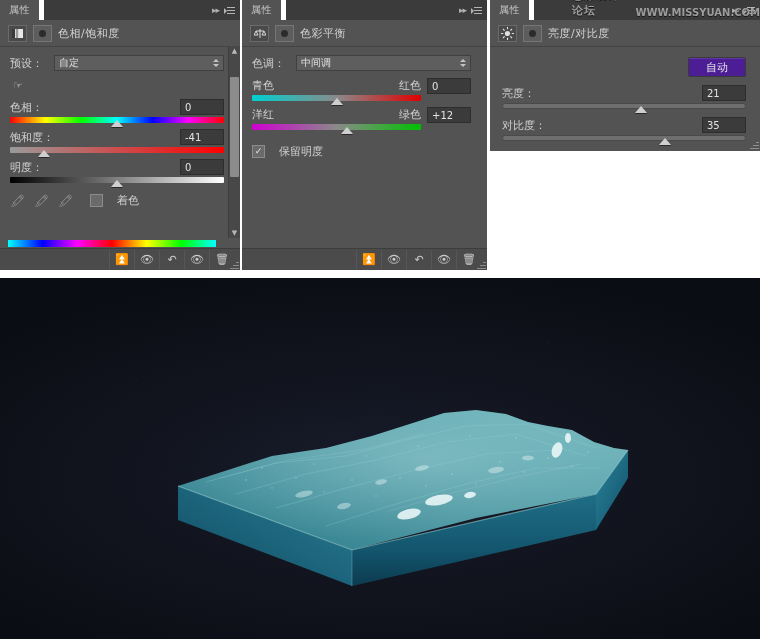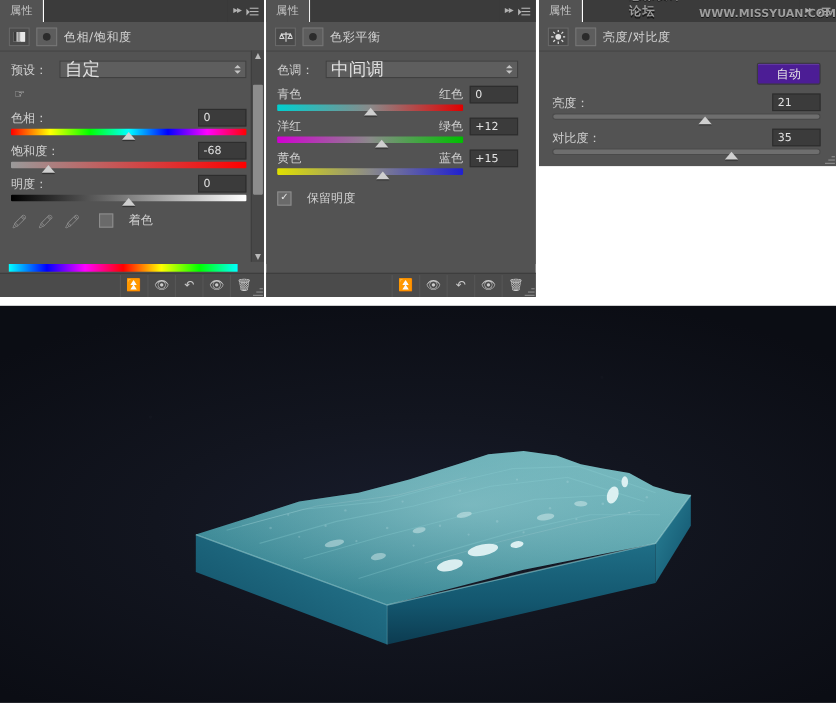--- a/index.html
+++ b/index.html
@@ -11,21 +11,21 @@
     position:relative;
   }
   .panels-row{position:absolute;left:0;top:0;width:760px;height:270px;background:#ffffff;}
 
   
   .panel{position:absolute;top:0;background:#535353;box-sizing:border-box;}
   .panel-tabbar{height:20px;background:#3b3b3b;display:flex;align-items:stretch;position:relative;}
   .panel-tab{
     background:#535353;color:#c8c8c8;font-size:10px;
     padding:0 9px;display:flex;align-items:center;
-    border-right:1px solid #ffffff;white-space:nowrap;letter-spacing:.5px;
+    border-right:5px solid #ffffff;white-space:nowrap;letter-spacing:.5px;
   }
   .tabbar-spacer{flex:1;background:#3b3b3b;}
   .tabbar-ctrls{display:flex;align-items:center;gap:5px;padding:0 5px;background:#3b3b3b;}
   .chev{color:#b0b0b0;font-size:9px;line-height:1;letter-spacing:-1px;}
   .burger{width:11px;height:9px;position:relative;}
   .burger i{position:absolute;left:3px;right:0;height:1px;background:#b4b4b4;}
   .burger i:nth-child(1){top:1px;}
   .burger i:nth-child(2){top:4px;}
   .burger i:nth-child(3){top:7px;}
   .burger:before{content:"";position:absolute;left:0;top:2px;border-left:3px solid #b4b4b4;border-top:3px solid transparent;border-bottom:3px solid transparent;}
@@ -35,21 +35,21 @@
   .mask-icon{width:17px;height:15px;background:#5d5d5d;border:1px solid #767676;display:flex;align-items:center;justify-content:center;}
   .mask-icon span{width:7px;height:7px;border-radius:50%;background:#2b2b2b;}
   .panel-title-text{color:#d2d2d2;font-size:11px;letter-spacing:.5px;}
 
   .panel-body{background:#535353;padding:8px 10px 0 10px;position:relative;}
 
   .row{display:flex;align-items:center;margin-bottom:7px;}
   .lbl{color:#d0d0d0;font-size:11px;white-space:nowrap;}
   .select{
     flex:1;height:16px;background:#5e5e5e;border:1px solid #404040;
-    color:#e0e0e0;font-size:16px;display:flex;align-items:center;
+    color:#e0e0e0;font-size:10px;display:flex;align-items:center;
     padding:0 4px;position:relative;box-sizing:border-box;
   }
   .select .spin{position:absolute;right:4px;top:50%;transform:translateY(-50%);display:flex;flex-direction:column;gap:2px;}
   .select .spin b{display:block;width:0;height:0;border-left:3px solid transparent;border-right:3px solid transparent;}
   .select .spin b:first-child{border-bottom:3px solid #c4c4c4;}
   .select .spin b:last-child{border-top:3px solid #c4c4c4;}
 
   .valbox{
     width:44px;height:16px;background:#3b3b3b;border:1px solid #2d2d2d;
     color:#e2e2e2;font-size:10px;display:flex;align-items:center;
@@ -185,21 +185,21 @@
       <div class="row" style="margin-bottom:1px">
         <span class="lbl" style="flex:1">色相：</span>
         <span class="valbox">0</span>
       </div>
       <div class="track" style="background:linear-gradient(90deg,#ff0000,#ffff00,#00ff00,#00ffff,#0000ff,#ff00ff,#ff0000)">
         <span class="thumb" style="left:50%"></span>
       </div>
 
       <div class="row" style="margin-bottom:1px">
         <span class="lbl" style="flex:1">饱和度：</span>
-        <span class="valbox">-68</span>
+        <span class="valbox">-41</span>
       </div>
       <div class="track" style="background:linear-gradient(90deg,#9a9a9a,#ff0000)">
         <span class="thumb" style="left:16%"></span>
       </div>
 
       <div class="row" style="margin-bottom:1px">
         <span class="lbl" style="flex:1">明度：</span>
         <span class="valbox">0</span>
       </div>
       <div class="track" style="background:linear-gradient(90deg,#000000,#ffffff)">
@@ -296,32 +296,20 @@
             <span class="lbl">洋红</span>
             <span class="lbl">绿色</span>
           </div>
           <div class="track" style="background:linear-gradient(90deg,#d000d0,#8a8a8a 50%,#00c000)">
             <span class="thumb" style="left:56%"></span>
           </div>
         </div>
         <span class="valbox">+12</span>
       </div>
 
-      <div style="display:flex;align-items:flex-start;gap:6px">
-        <div style="flex:1">
-          <div class="row" style="margin-bottom:1px;justify-content:space-between">
-            <span class="lbl">黄色</span>
-            <span class="lbl">蓝色</span>
-          </div>
-          <div class="track" style="background:linear-gradient(90deg,#e0e000,#8a8a8a 50%,#2020d0)">
-            <span class="thumb" style="left:57%"></span>
-          </div>
-        </div>
-        <span class="valbox">+15</span>
-      </div>
 
       <div class="dropper-row" style="margin-top:8px">
         <span class="chk" style="margin-left:0">✓</span>
         <span class="chk-lbl">保留明度</span>
       </div>
     </div>
 
     <div class="footer-bar">
       <span class="fbtn">⏫</span>
       <span class="fbtn">👁</span>

